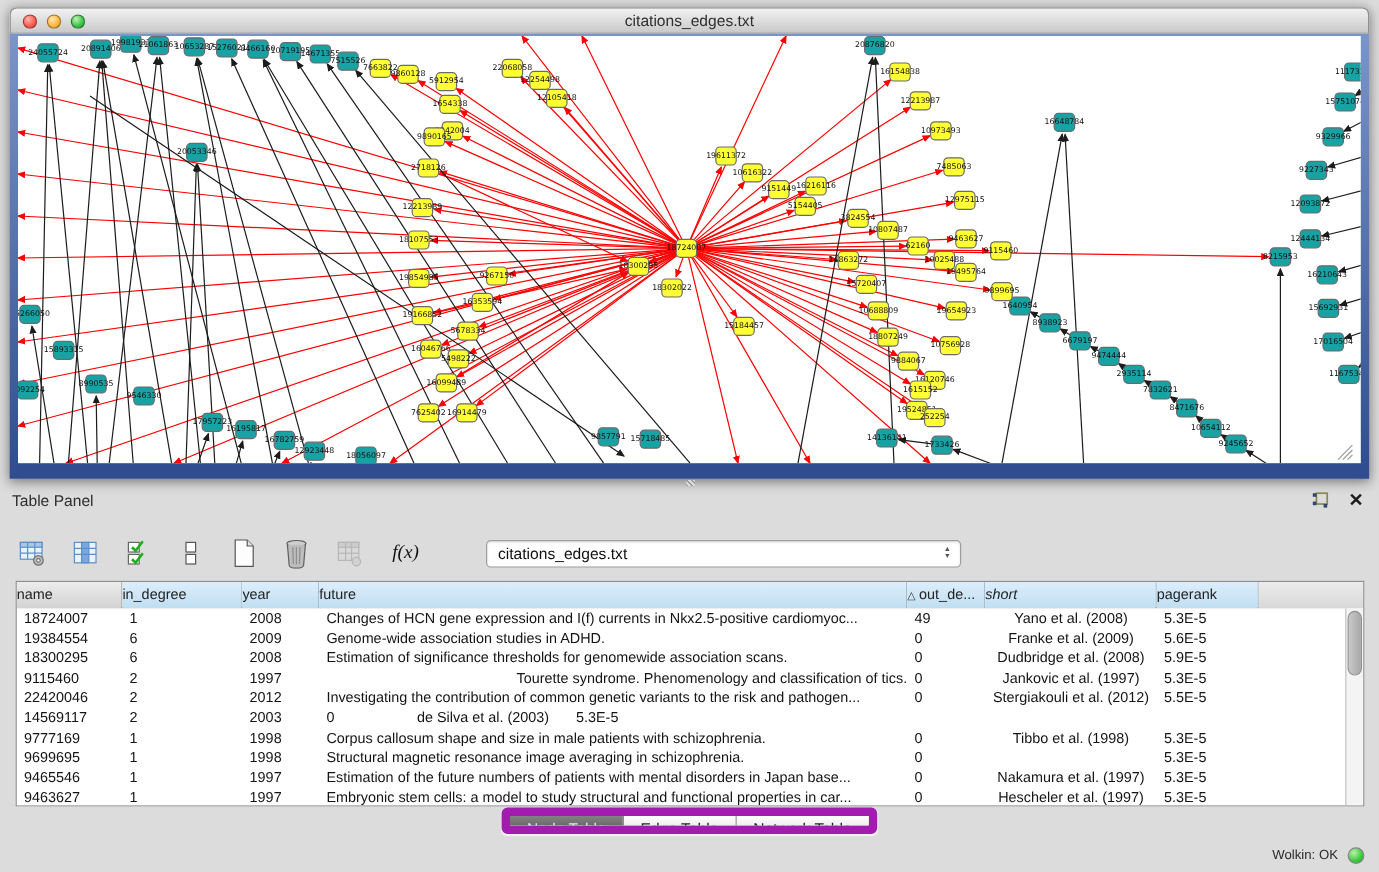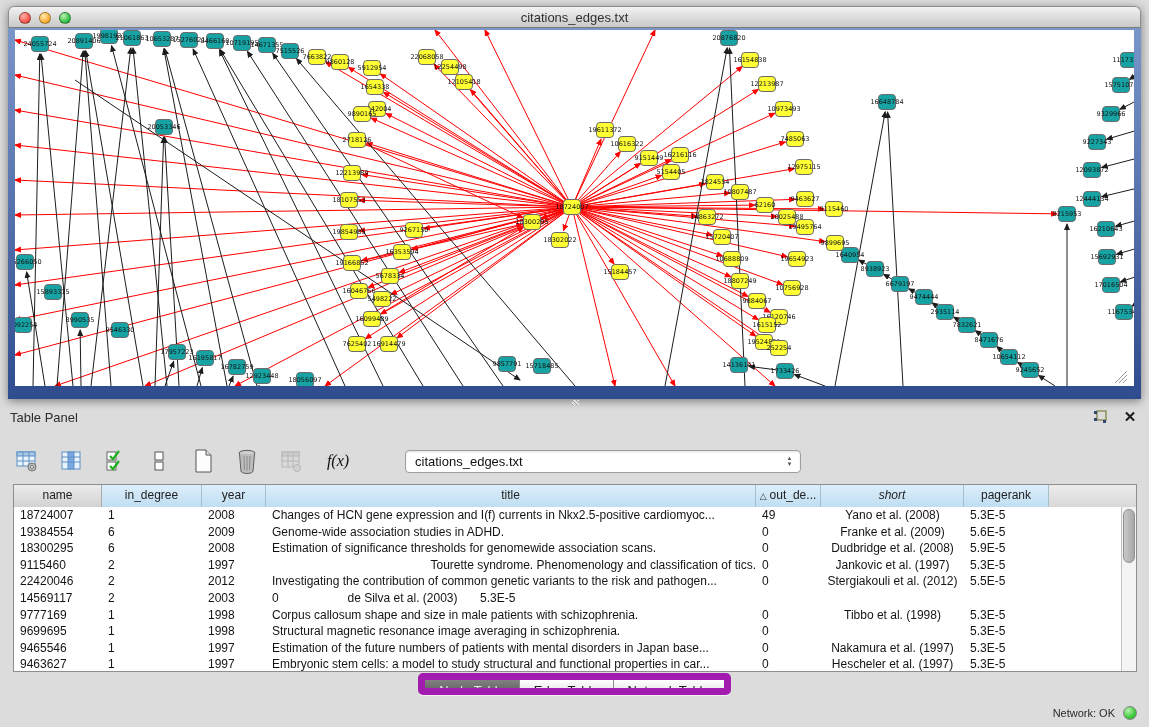--- a/index.html
+++ b/index.html
@@ -43,21 +43,21 @@
     border:1px solid #9e9e9e; border-radius:4px; display:flex; align-items:center;
     font-size:13px; color:#111; padding-left:9px; position:relative; box-shadow:inset 0 1px 2px rgba(0,0,0,.12); }
   .selector-stepper { position:absolute; right:4px; top:2px; width:13px; height:17px;
     display:flex; flex-direction:column; align-items:center; justify-content:center; color:#555; }
   .selector-stepper span { font-size:6px; line-height:6px; }
 
   
   .table-box { position:absolute; left:13px; top:484px; width:1124px; height:188px;
     border:1px solid #8e8e8e; background:#ffffff; display:flex; flex-direction:column; overflow:hidden; }
   .thead { display:flex; height:22px; border-bottom:1px solid #8e8e8e; flex:none; }
-  .th { height:22px; line-height:21px; font-size:12px; color:#222; text-align:center;
+  .th { height:22px; line-height:21px; font-size:12px; color:#222; text-align:left;
     background:linear-gradient(#ddeefb,#bfdef1); border-right:1px solid #a5bfcf; overflow:hidden; white-space:nowrap; }
   .th.gray { background:linear-gradient(#ececec,#d2d2d2); border-right:1px solid #aaaaaa; }
   .th .sort { font-size:9px; margin-right:3px; color:#333; }
   .th.corner { background:linear-gradient(#ececec,#d8d8d8); border-right:none; }
   .tbody { position:relative; flex:1; background:#fff; }
   .tr { display:flex; height:16.6px; line-height:16.6px; }
   .td { font-size:12px; color:#141414; white-space:nowrap; overflow:hidden; padding-left:6px; }
   .td.center { text-align:center; padding-left:0; }
   .vscroll { position:absolute; right:0; top:22px; bottom:0; width:15px;
     background:#f4f4f4; border-left:1px solid #c2c2c2; }
@@ -535,21 +535,21 @@
           <span>▼</span>
       </span>
     </div>
   </div>
 
   <div class="table-box">
     <div class="thead" id="thead">
         <div class="th gray" style="width: 88px;"><span>name</span></div>
         <div class="th" style="width: 100px;"><span>in_degree</span></div>
         <div class="th" style="width: 64px;"><span>year</span></div>
-        <div class="th" style="width: 490px;"><span>title</span></div>
+        <div class="th" style="width: 490px;"><span>future</span></div>
         <div class="th" style="width: 65px;"><span class="sort">△</span><span>out_de...</span></div>
         <div class="th" style="width: 143px; font-style: italic;"><span>short</span></div>
         <div class="th" style="width: 85px;"><span>pagerank</span></div>
         <div class="th corner" style="flex: 1 1 0%;"></div>
       </div>
     <div class="tbody" id="tbody">
         <div class="tr">
           <div class="td" style="width: 88px;">18724007</div>
           <div class="td" style="width: 100px;">1</div>
           <div class="td" style="width: 64px;">2008</div>
@@ -646,17 +646,17 @@
 
   <div class="tabbar">
     <div class="segctl" id="segctl">
         <div class="seg sel">Node Table</div>
         <div class="seg">Edge Table</div>
         <div class="seg">Network Table</div>
       </div>
   </div>
 
   <div class="statusbar">
-    <span class="mem-label">Network: OK</span>
+    <span class="mem-label">Wolkin: OK</span>
     <div class="mem-dot"></div>
   </div>
 
 </div>
 
 </body></html>

